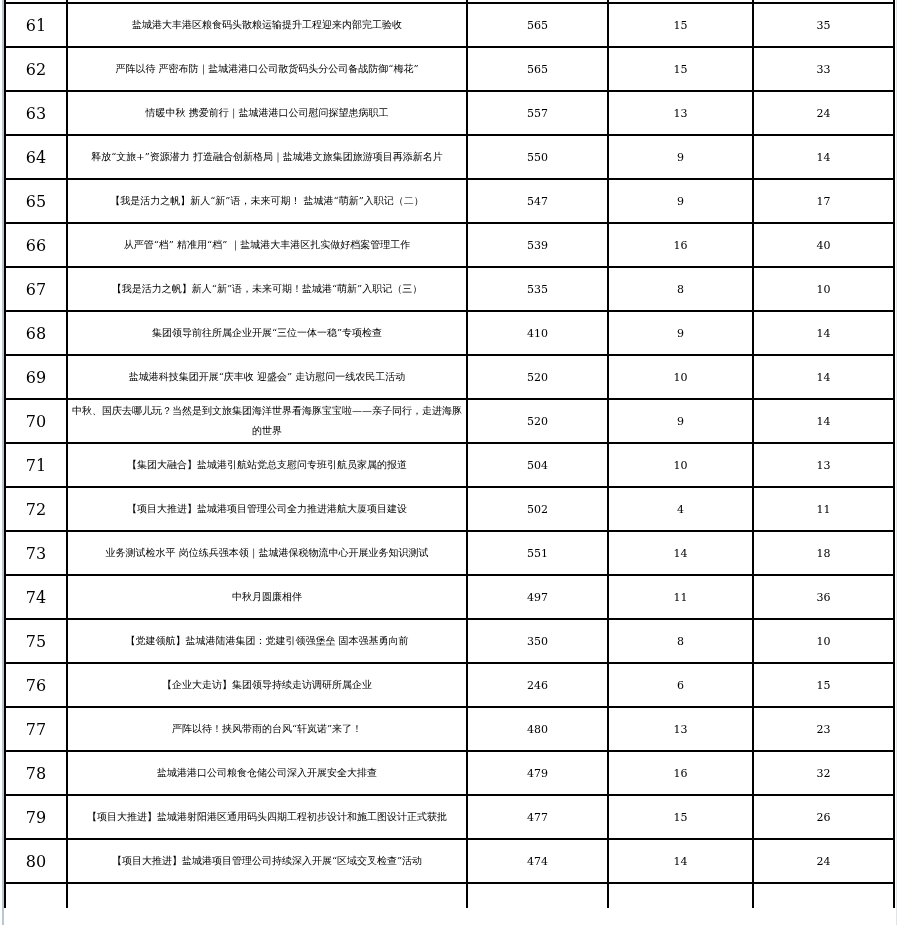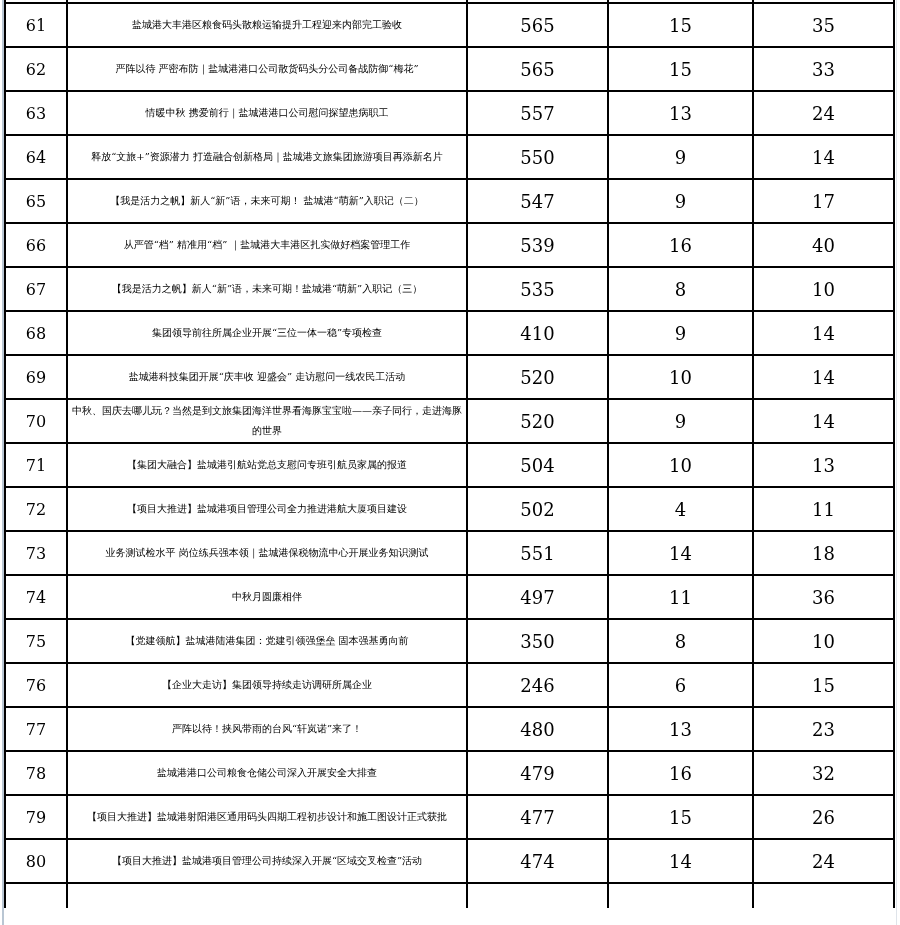--- a/index.html
+++ b/index.html
@@ -51,21 +51,21 @@
   }
   td.num-cell {
     font-size: 16px;
   }
   td.title-cell {
     font-size: 10px;
     line-height: 20px;
     padding: 0 3px;
   }
   td.val-cell {
-    font-size: 18px;
+    font-size: 11px;
   }
   tr.partial-top td {
     height: 2px;
     border-top: none;
     padding: 0;
   }
   tr.partial-bottom td {
     height: 24px;
     border-bottom: none;
     padding: 0;

